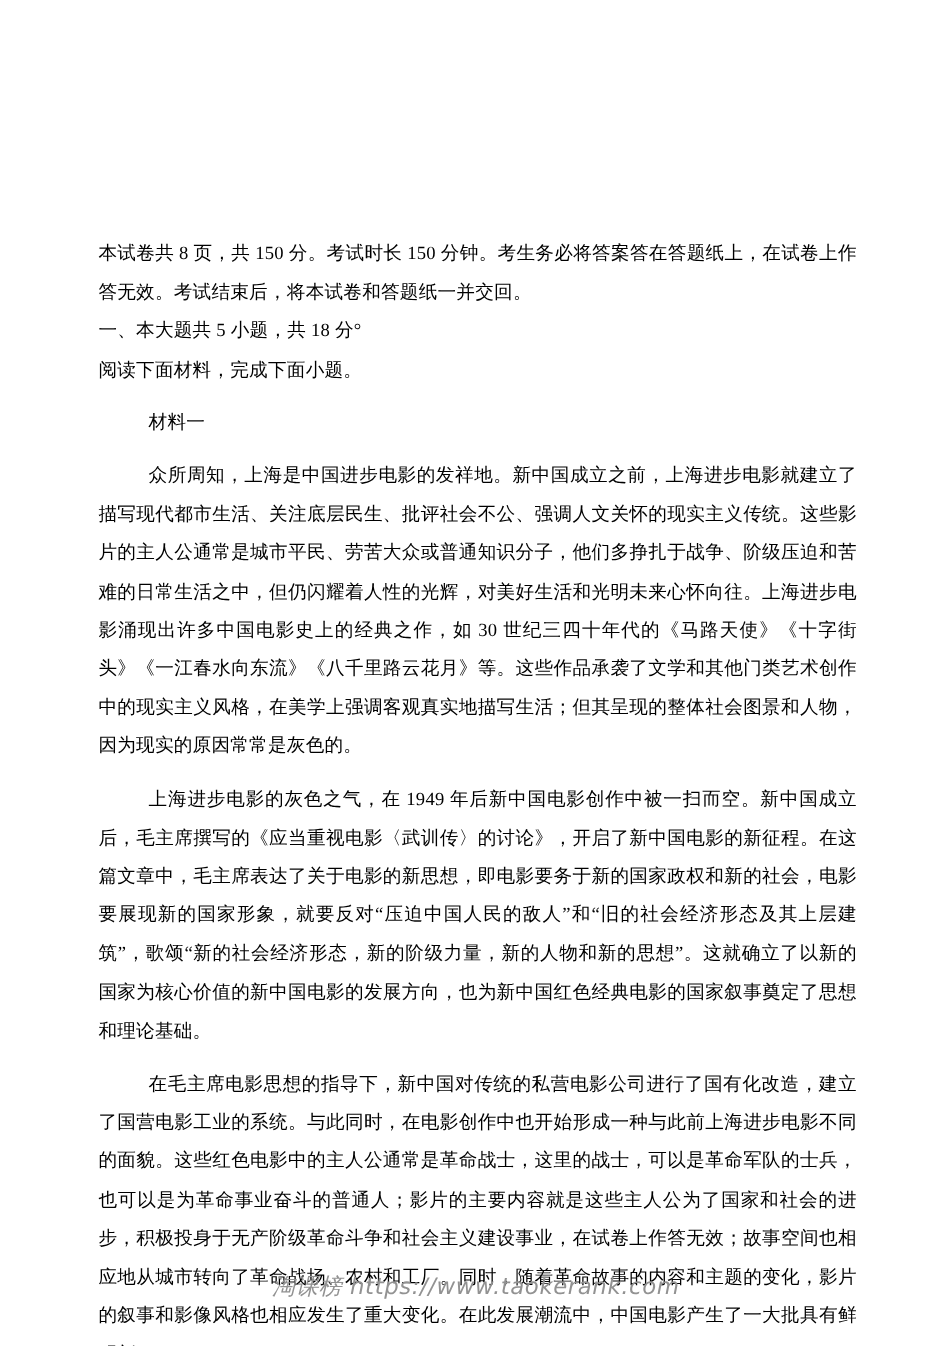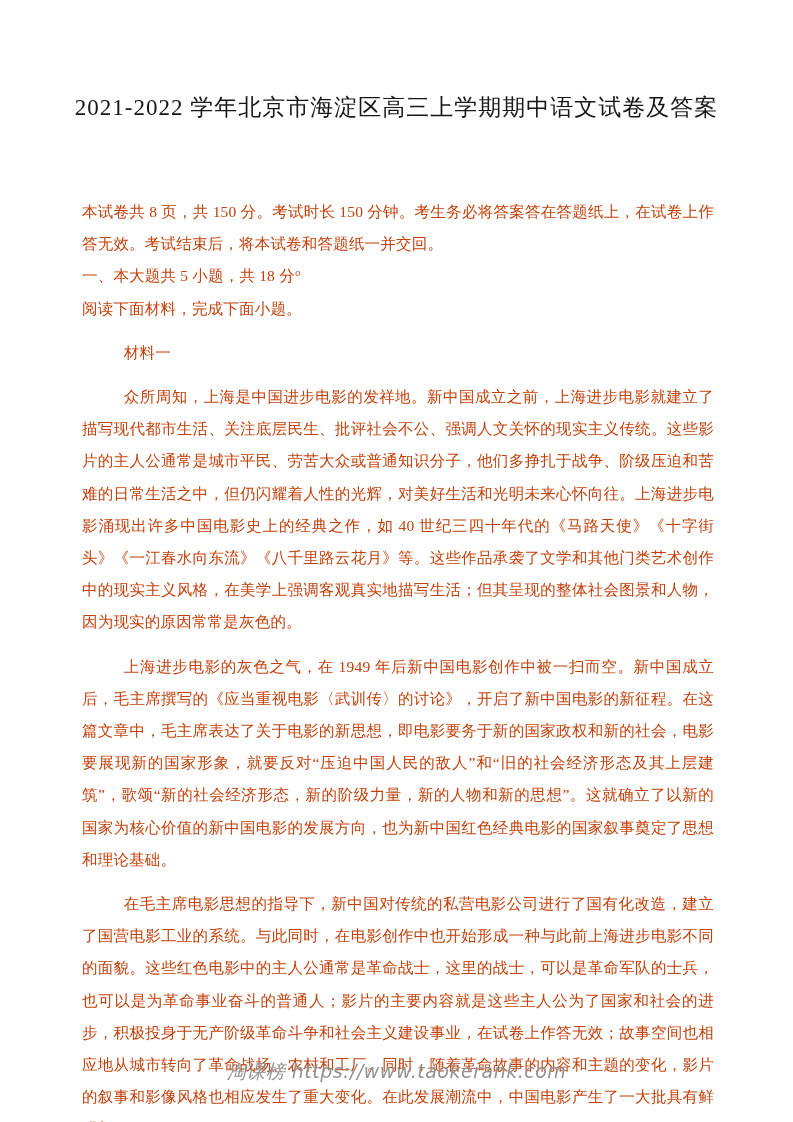--- a/index.html
+++ b/index.html
@@ -31,21 +31,21 @@
     left: 82px;
     top: 196px;
     width: 632px;
   }
   .content p {
     margin: 0;
     font-size: 15.5px;
     line-height: 32.2px;
     text-align: justify;
     letter-spacing: 0.2px;
-    color: #c2410c;
+    color: #000000;
   }
   .content p.indent {
     text-indent: 2.7em;
     margin-top: 12px;
   }
   .footer {
     position: absolute;
     left: 0;
     right: 0;
     top: 1059px;
@@ -55,33 +55,32 @@
     letter-spacing: 0.5px;
     color: #929292;
     font-style: italic;
   }
 </style>
 </head>
 <body>
 
 <div class="page">
 
-  <h1 class="doc-title">2021-2022 学年北京市海淀区高三上学期期中语文试卷及答案</h1>
 
   <div class="content">
 
     <p>本试卷共 8 页，共 150 分。考试时长 150 分钟。考生务必将答案答在答题纸上，在试卷上作答无效。考试结束后，将本试卷和答题纸一并交回。</p>
 
     <p>一、本大题共 5 小题，共 18 分°</p>
 
     <p>阅读下面材料，完成下面小题。</p>
 
     <p class="indent">材料一</p>
 
-    <p class="indent">众所周知，上海是中国进步电影的发祥地。新中国成立之前，上海进步电影就建立了描写现代都市生活、关注底层民生、批评社会不公、强调人文关怀的现实主义传统。这些影片的主人公通常是城市平民、劳苦大众或普通知识分子，他们多挣扎于战争、阶级压迫和苦难的日常生活之中，但仍闪耀着人性的光辉，对美好生活和光明未来心怀向往。上海进步电影涌现出许多中国电影史上的经典之作，如 40 世纪三四十年代的《马路天使》《十字街头》《一江春水向东流》《八千里路云花月》等。这些作品承袭了文学和其他门类艺术创作中的现实主义风格，在美学上强调客观真实地描写生活；但其呈现的整体社会图景和人物，因为现实的原因常常是灰色的。</p>
+    <p class="indent">众所周知，上海是中国进步电影的发祥地。新中国成立之前，上海进步电影就建立了描写现代都市生活、关注底层民生、批评社会不公、强调人文关怀的现实主义传统。这些影片的主人公通常是城市平民、劳苦大众或普通知识分子，他们多挣扎于战争、阶级压迫和苦难的日常生活之中，但仍闪耀着人性的光辉，对美好生活和光明未来心怀向往。上海进步电影涌现出许多中国电影史上的经典之作，如 30 世纪三四十年代的《马路天使》《十字街头》《一江春水向东流》《八千里路云花月》等。这些作品承袭了文学和其他门类艺术创作中的现实主义风格，在美学上强调客观真实地描写生活；但其呈现的整体社会图景和人物，因为现实的原因常常是灰色的。</p>
 
     <p class="indent">上海进步电影的灰色之气，在 1949 年后新中国电影创作中被一扫而空。新中国成立后，毛主席撰写的《应当重视电影〈武训传〉的讨论》，开启了新中国电影的新征程。在这篇文章中，毛主席表达了关于电影的新思想，即电影要务于新的国家政权和新的社会，电影要展现新的国家形象，就要反对“压迫中国人民的敌人”和“旧的社会经济形态及其上层建筑”，歌颂“新的社会经济形态，新的阶级力量，新的人物和新的思想”。这就确立了以新的国家为核心价值的新中国电影的发展方向，也为新中国红色经典电影的国家叙事奠定了思想和理论基础。</p>
 
     <p class="indent">在毛主席电影思想的指导下，新中国对传统的私营电影公司进行了国有化改造，建立了国营电影工业的系统。与此同时，在电影创作中也开始形成一种与此前上海进步电影不同的面貌。这些红色电影中的主人公通常是革命战士，这里的战士，可以是革命军队的士兵，也可以是为革命事业奋斗的普通人；影片的主要内容就是这些主人公为了国家和社会的进步，积极投身于无产阶级革命斗争和社会主义建设事业，在试卷上作答无效；故事空间也相应地从城市转向了革命战场、农村和工厂。同时，随着革命故事的内容和主题的变化，影片的叙事和影像风格也相应发生了重大变化。在此发展潮流中，中国电影产生了一大批具有鲜明新</p>
 
   </div>
 
   <div class="footer">
     <span>淘课榜 https://www.taokerank.com</span>
   </div>

